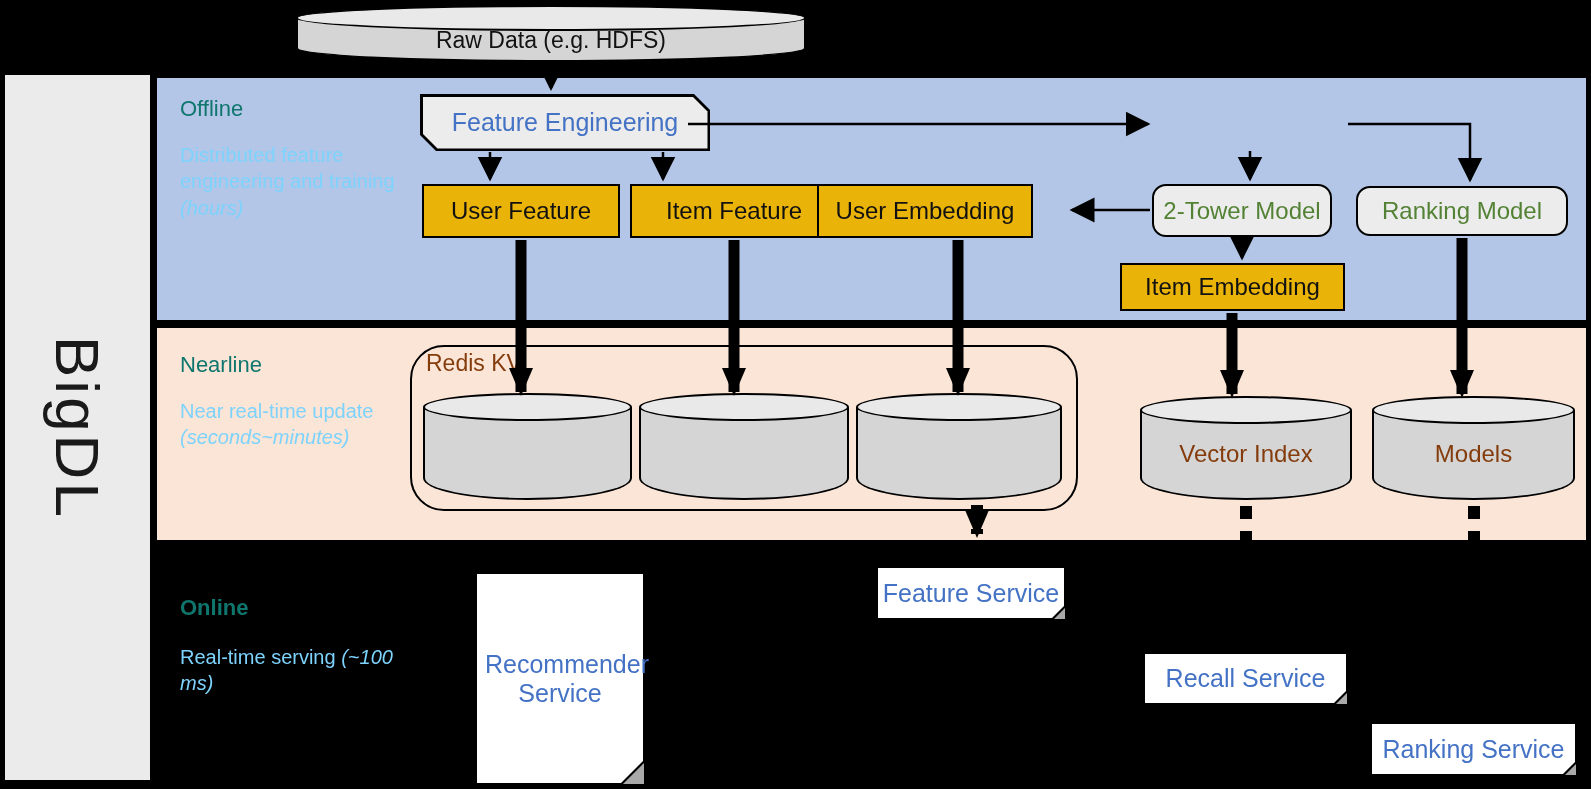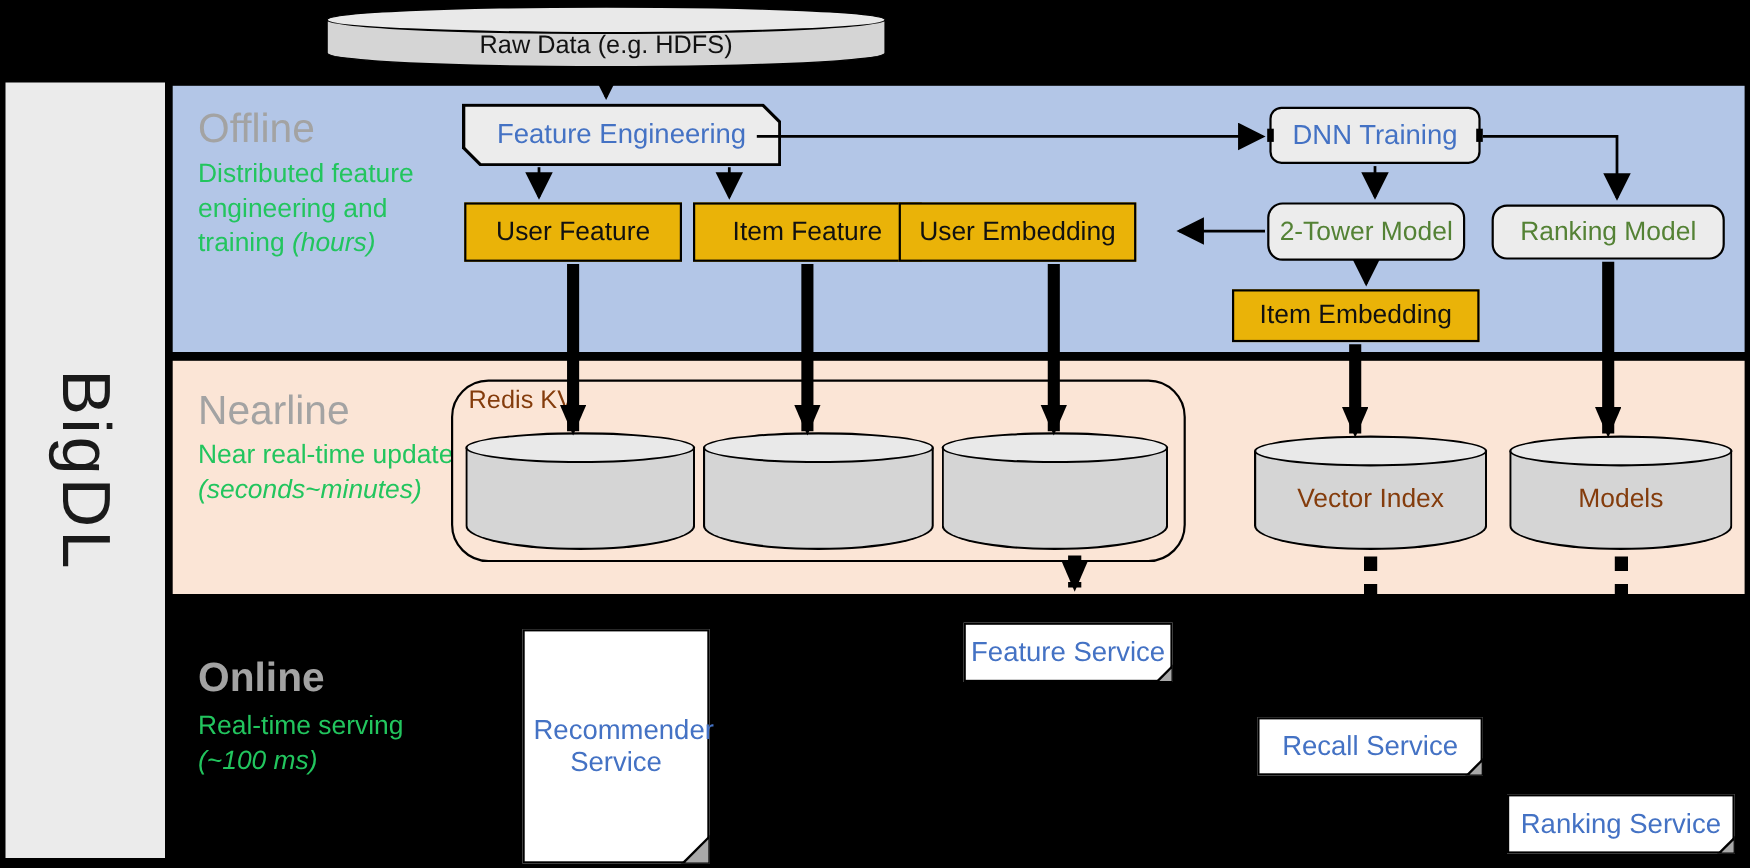--- a/index.html
+++ b/index.html
@@ -8,22 +8,22 @@
 
   
   .sidebar{position:absolute;left:5px;top:75px;width:145px;height:705px;background:#ebebeb;
            display:flex;align-items:center;justify-content:center;}
   .sidebar .brand{writing-mode:vertical-rl;font-size:62px;color:#1a1a1a;letter-spacing:3px;}
   .band{position:absolute;left:157px;width:1429px;}
   .band.offline{top:78px;height:242px;background:#b3c6e7;}
   .band.nearline{top:328px;height:212px;background:#fbe5d6;}
 
   
-  .sec-title{position:absolute;font-size:37px;color:#a3a3a3;}
-  .sec-desc{position:absolute;font-size:24px;line-height:1.32;color:#22c55e;}
+  .sec-title{position:absolute;font-size:22px;color:#0f766e;}
+  .sec-desc{position:absolute;font-size:20px;line-height:1.32;color:#7dd3fc;}
   .sec-desc .note{font-style:italic;}
   .t-off{left:180px;top:96px;font-weight:500;}
   .d-off{left:180px;top:142px;width:252px;}
   .t-near{left:180px;top:352px;font-weight:500;}
   .d-near{left:180px;top:398px;width:262px;}
   .t-on{left:180px;top:595px;font-weight:700;}
   .d-on{left:180px;top:644px;width:230px;}
 
   
   .gbox{position:absolute;background:#eab308;border:2.5px solid #000;box-sizing:border-box;
@@ -101,23 +101,20 @@
   <div class="cylinder" style="left:296px;top:5px;width:510px;height:57px;--eh:26px;--br:14px;">
     <div class="cyl-top"></div>
     <div class="cyl-body"></div>
     <div class="cyl-label" style="top:22px;font-size:23px;color:#111;">Raw Data (e.g. HDFS)</div>
   </div>
 
   <div class="snipbox" style="left:420px;top:94px;width:266px;height:57px;padding-left:24px;">
     <div class="inner blue-t">Feature Engineering</div>
   </div>
 
-  <div class="bracebox blue-t" style="left:1154px;top:97px;width:192px;height:52px;">
-    <span>DNN Training</span>
-  </div>
 
   <div class="gbox" style="left:422px;top:184px;width:198px;height:54px;">
     <span>User Feature</span>
   </div>
   <div class="gbox" style="left:630px;top:184px;width:208px;height:54px;">
     <span>Item Feature</span>
   </div>
   <div class="gbox" style="left:817px;top:184px;width:216px;height:54px;">
     <span>User Embedding</span>
   </div>

